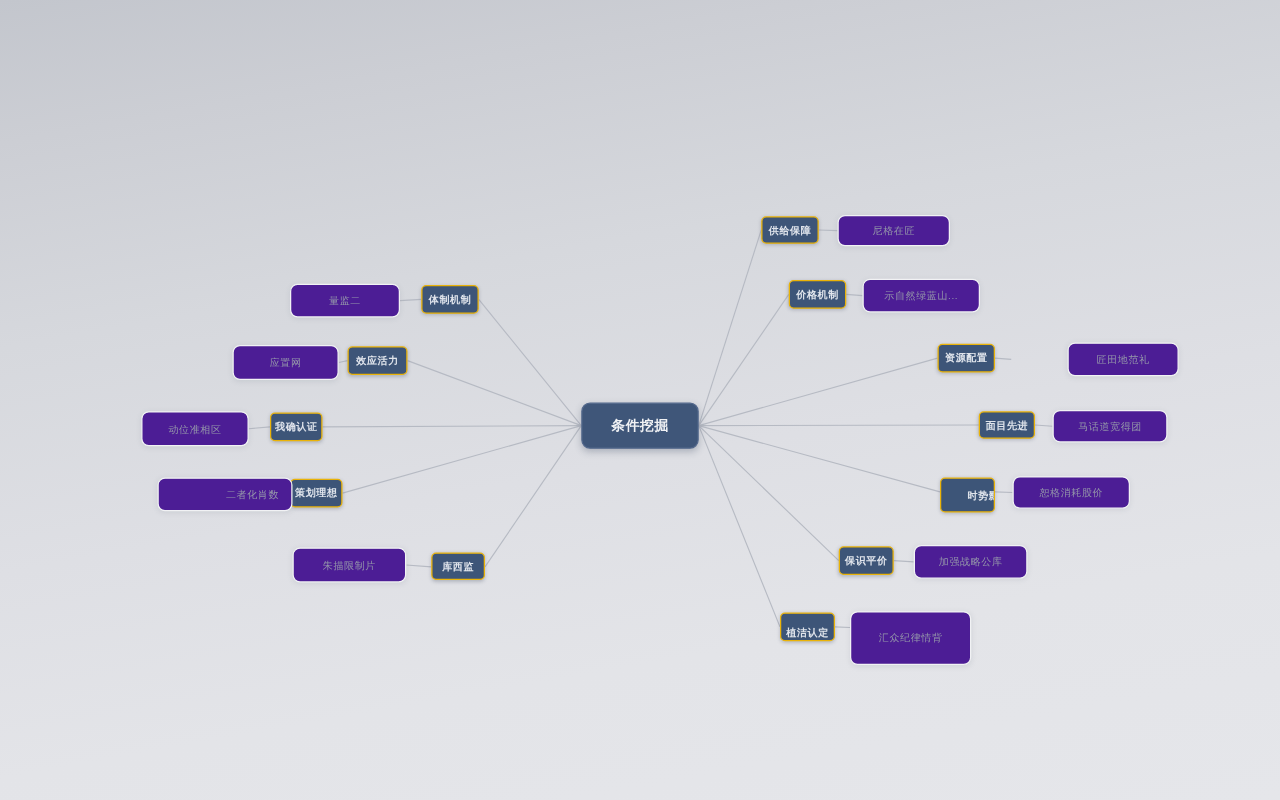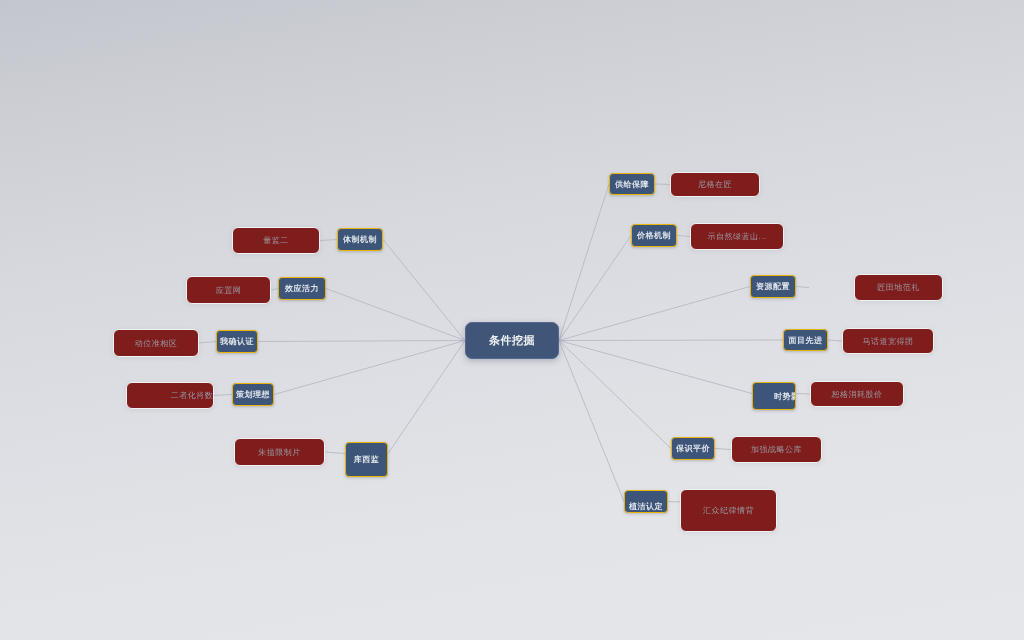--- a/index.html
+++ b/index.html
@@ -51,21 +51,21 @@
   .branch {
     background: #3d5578;
     border: 1px solid #eab308;
     border-radius: 4px;
     color: #eef1f6;
     font-size: 8px;
     font-weight: bold;
     box-shadow: 0 1px 3px rgba(60, 72, 95, 0.28);
   }
   .leaf {
-    background: #7f1d1d;
+    background: #4c1d95;
     border: 1px solid #f1f2f4;
     border-radius: 6px;
     color: #9aa0ab;
     font-size: 8px;
     font-weight: normal;
     box-shadow: 0 1px 4px rgba(120, 128, 145, 0.16);
   }
   .blur {
     filter: blur(0.55px);
     opacity: 0.92;
@@ -157,24 +157,24 @@
     </div>
     <div class="node branch" style="left: 216px; top: 330px; width: 42px; height: 23px;">
       <span class="blur">我确认证</span>
     </div>
     <div class="node leaf" style="left: 113px; top: 329px; width: 86px; height: 28px;">
       <span class="blur">动位准相区</span>
     </div>
     <div class="node branch" style="left: 232px; top: 383px; width: 42px; height: 23px; justify-content: center;">
       <span class="blur">策划理想</span>
     </div>
-    <div class="node leaf" style="left: 126px; top: 382px; width: 88px; height: 27px; padding-left: 44px;">
+    <div class="node leaf" style="left: 126px; top: 382px; width: 108px; height: 27px; padding-left: 44px;">
       <span class="blur">二者化肖数</span>
     </div>
-    <div class="node branch" style="left: 345px; top: 442px; width: 43px; height: 35px;">
+    <div class="node branch" style="left: 345px; top: 442px; width: 43px; height: 22px;">
       <span class="blur">库西监</span>
     </div>
     <div class="node leaf" style="left: 234px; top: 438px; width: 91px; height: 28px;">
       <span class="blur">朱描限制片</span>
     </div>
     <div class="node root" style="left: 465px; top: 322px; width: 94px; height: 37px; text-align: center;">
       <span class="blur">条件挖掘</span>
     </div>
   </div>
 

